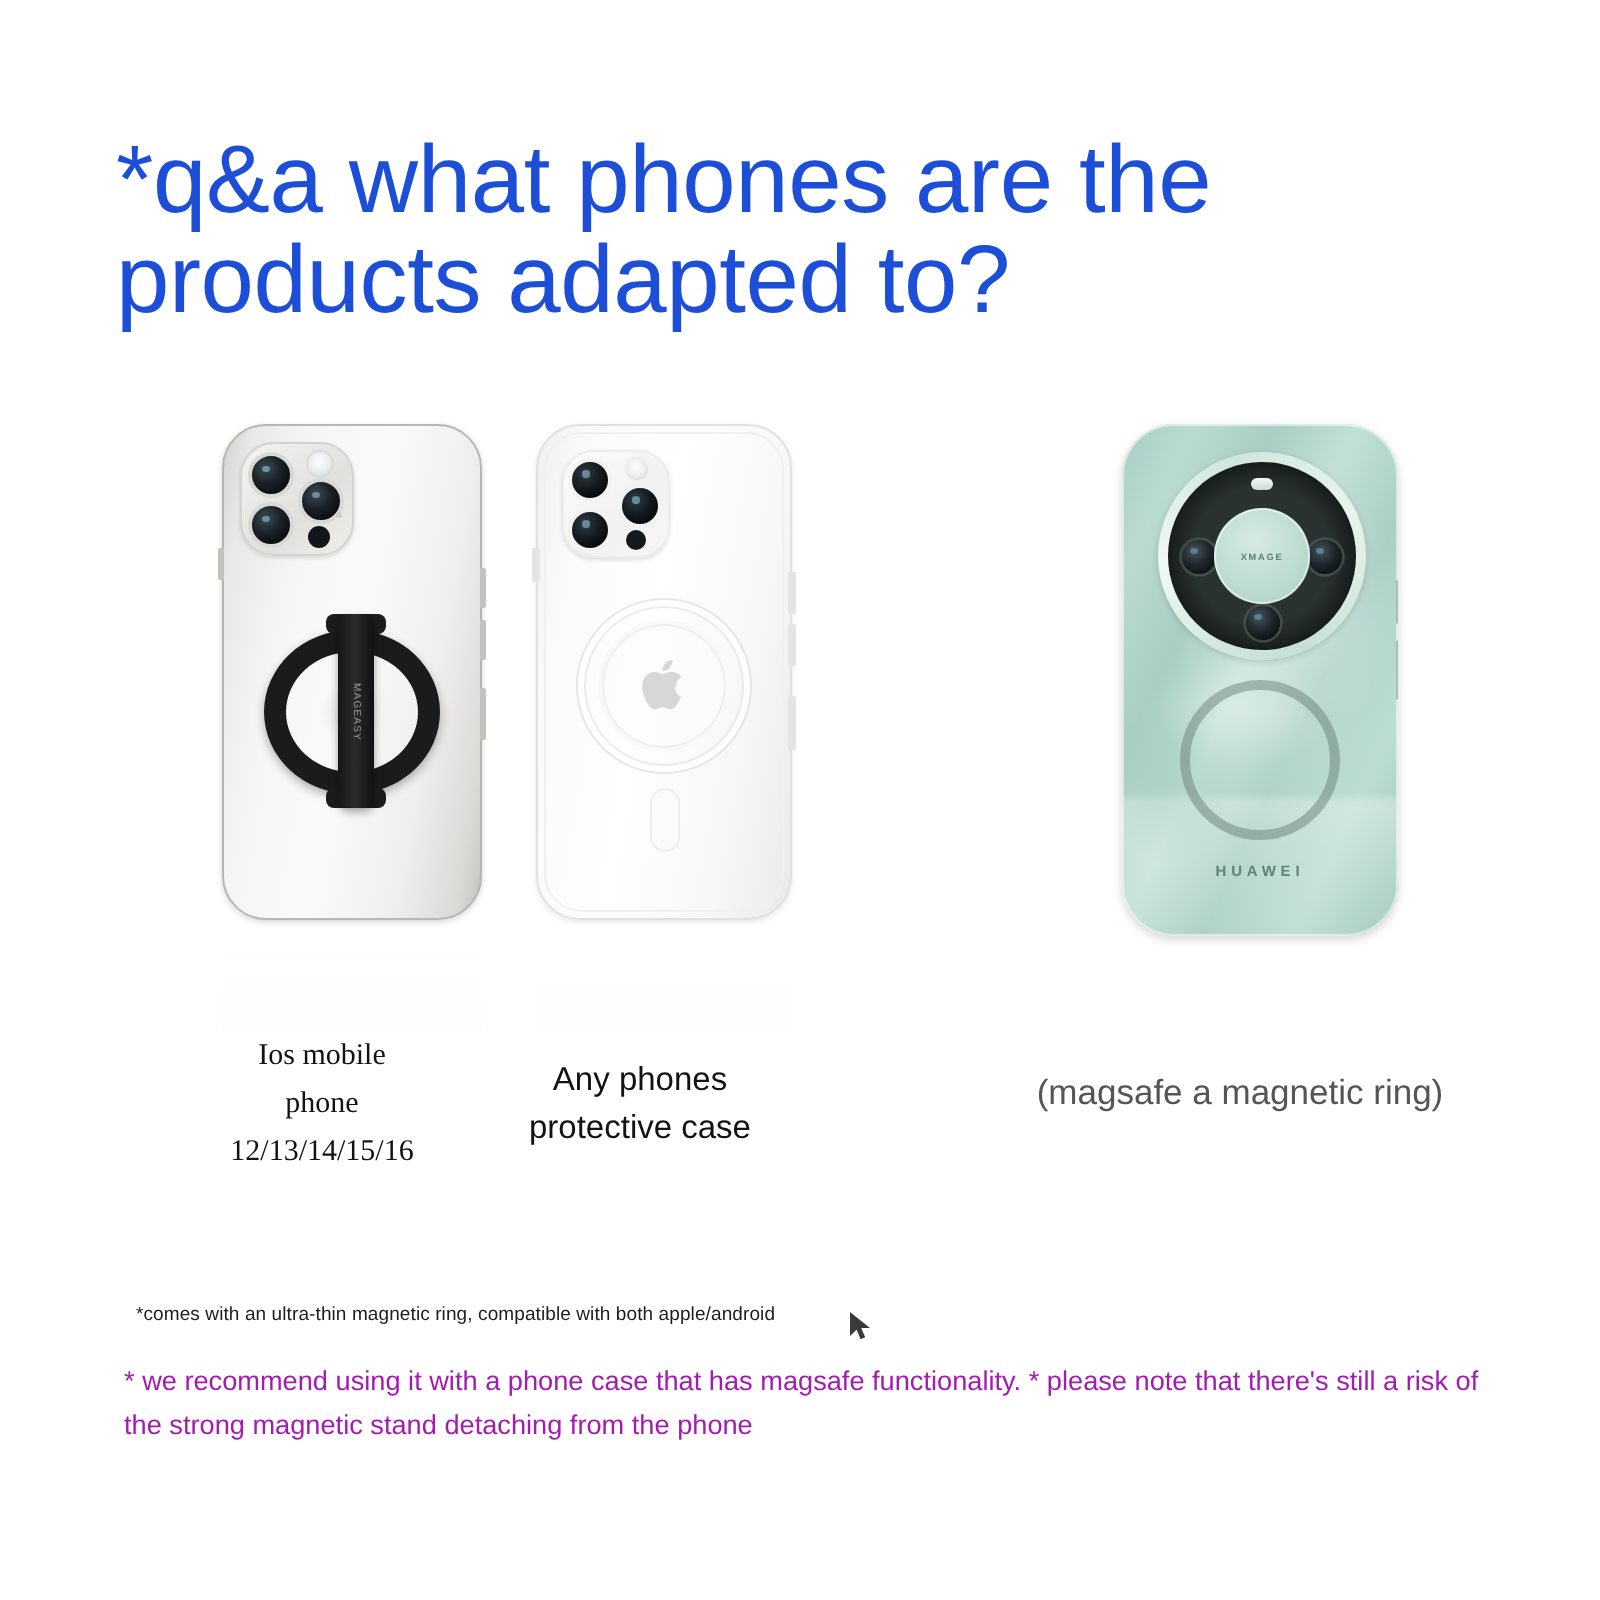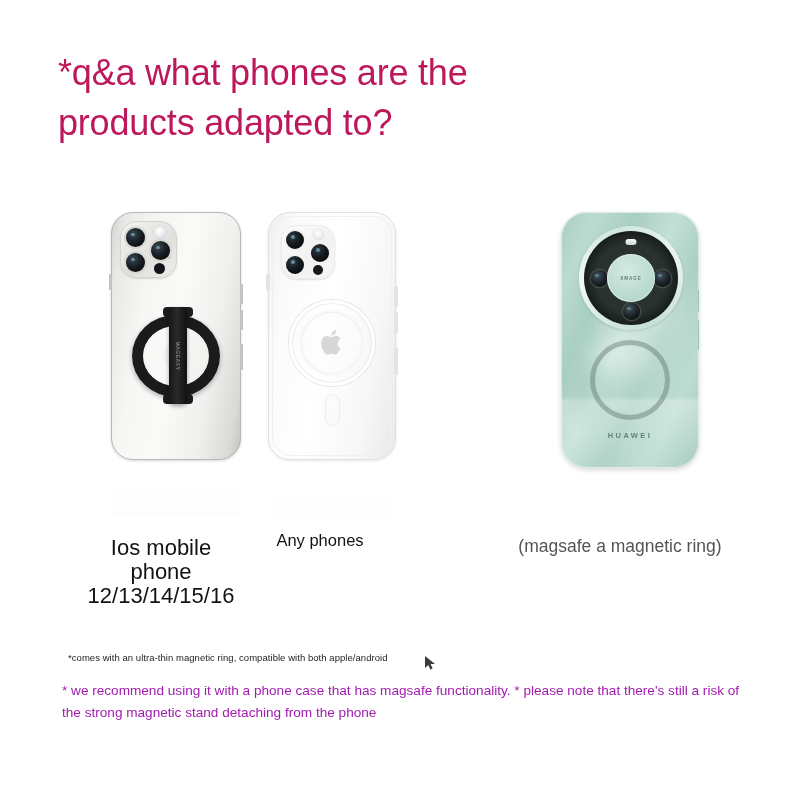--- a/index.html
+++ b/index.html
@@ -14,27 +14,27 @@
     overflow: hidden;
     font-family: "Liberation Sans", sans-serif;
     color: #141414;
     -webkit-font-smoothing: antialiased;
   }
 
   
   .heading {
     position: absolute;
     left: 58px;
-    top: 48px;
+    top: 66px;
     width: 660px;
-    font-size: 36px;
+    font-size: 48px;
     line-height: 50px;
     font-weight: 400;
     letter-spacing: -0.2px;
-    color: #be185d;
+    color: #1d4ed8;
     white-space: pre-wrap;
   }
 
   
   .products {
     position: absolute;
     left: 16px;
     top: 212px;
     width: 800px;
     height: 300px;
@@ -406,24 +406,25 @@
   .refl2 { background: linear-gradient(to bottom,#fbfbfb,#ffffff); }
 
   
   .caption {
     position: absolute;
     text-align: center;
     color: #131313;
   }
   .cap1 {
     left: 78px;
-    top: 536px;
+    top: 516px;
     width: 166px;
-    font-size: 22px;
+    font-size: 15px;
     line-height: 24px;
+    font-family: Liberation Serif, serif;
   }
   .cap2 {
     left: 240px;
     top: 528px;
     width: 160px;
     font-size: 16.5px;
     line-height: 24px;
   }
   .cap3 {
     left: 460px;
@@ -559,20 +560,21 @@
 </div>
 
 <div class="caption cap1">
   <div>Ios mobile</div>
   <div>phone</div>
   <div>12/13/14/15/16</div>
 </div>
 
 <div class="caption cap2">
   <div>Any phones</div>
+  <div>protective case</div>
 </div>
 
 <div class="caption cap3">
   <span class="sub">(magsafe a magnetic ring)</span>
 </div>
 
 <div class="fine-print">*comes with an ultra-thin magnetic ring, compatible with both apple/android</div>
 
 <div class="cursor-mark">
   <svg viewBox="0 0 14 16" width="14" height="16" aria-hidden="true">

